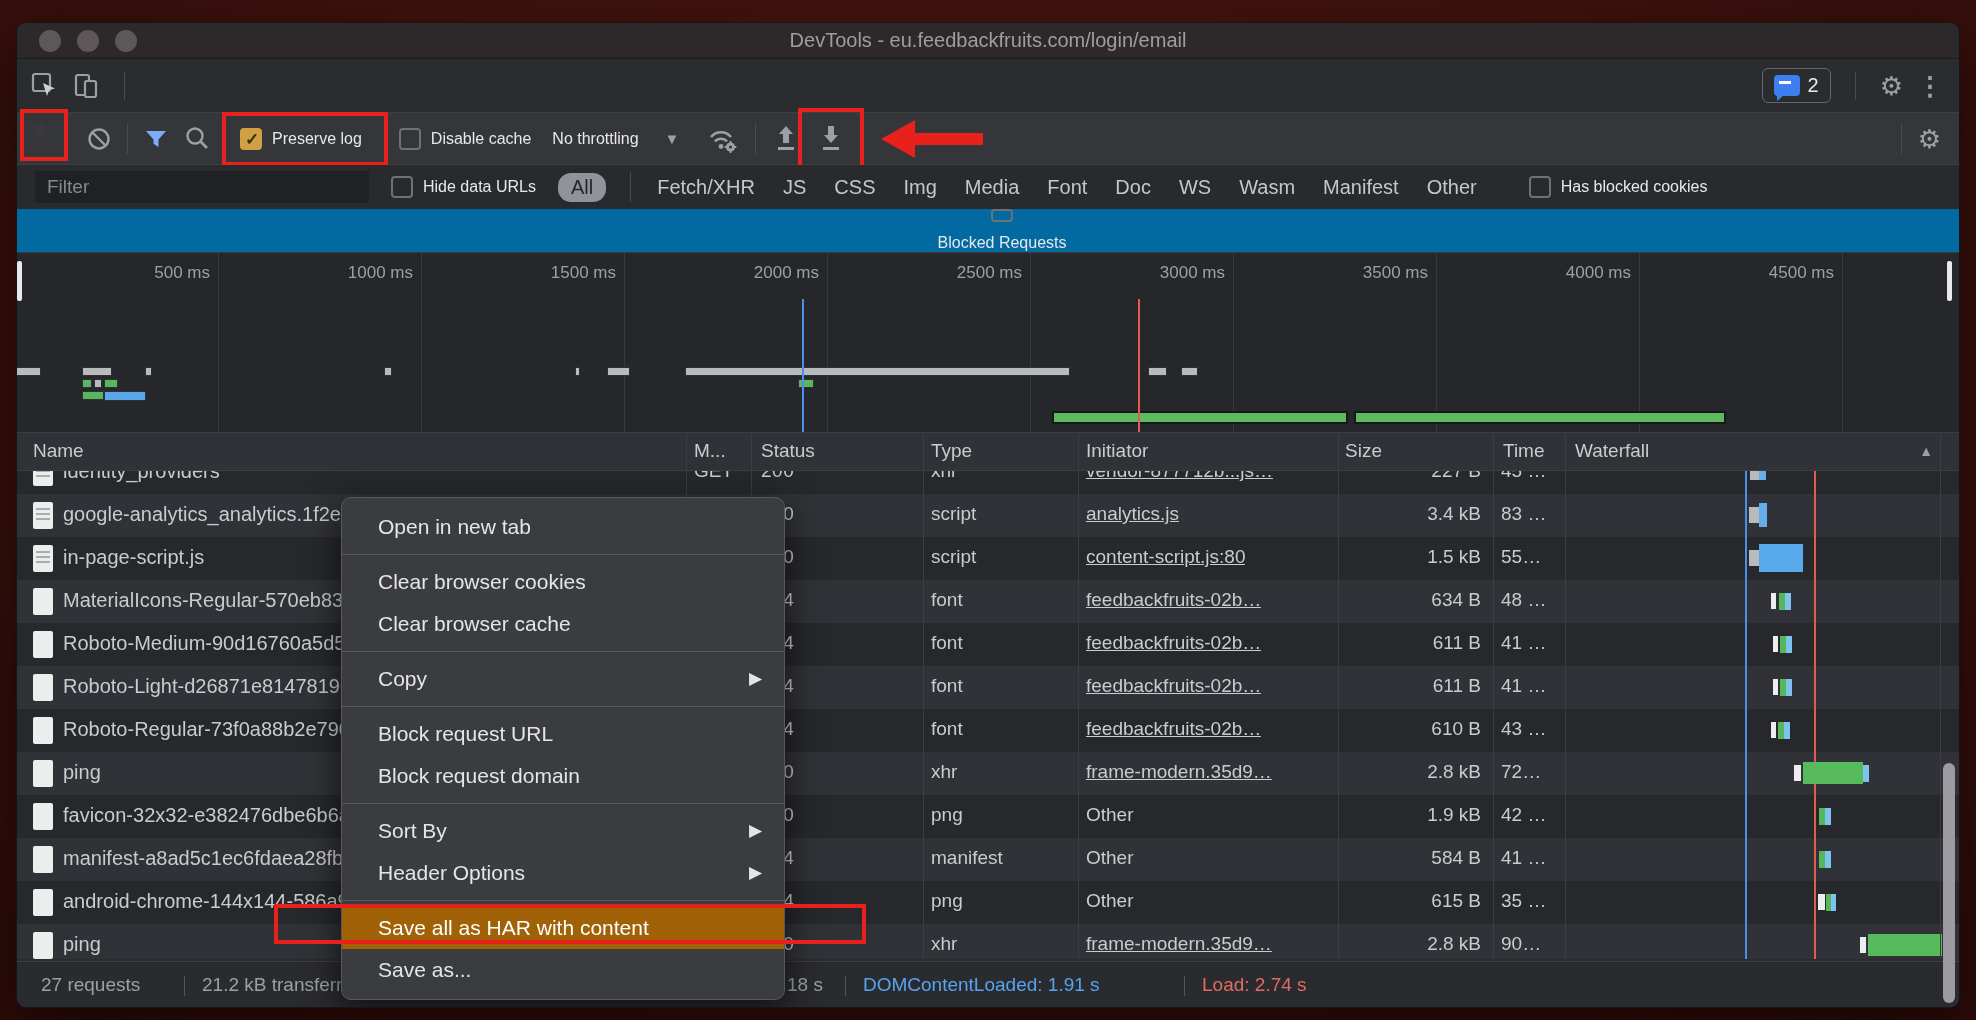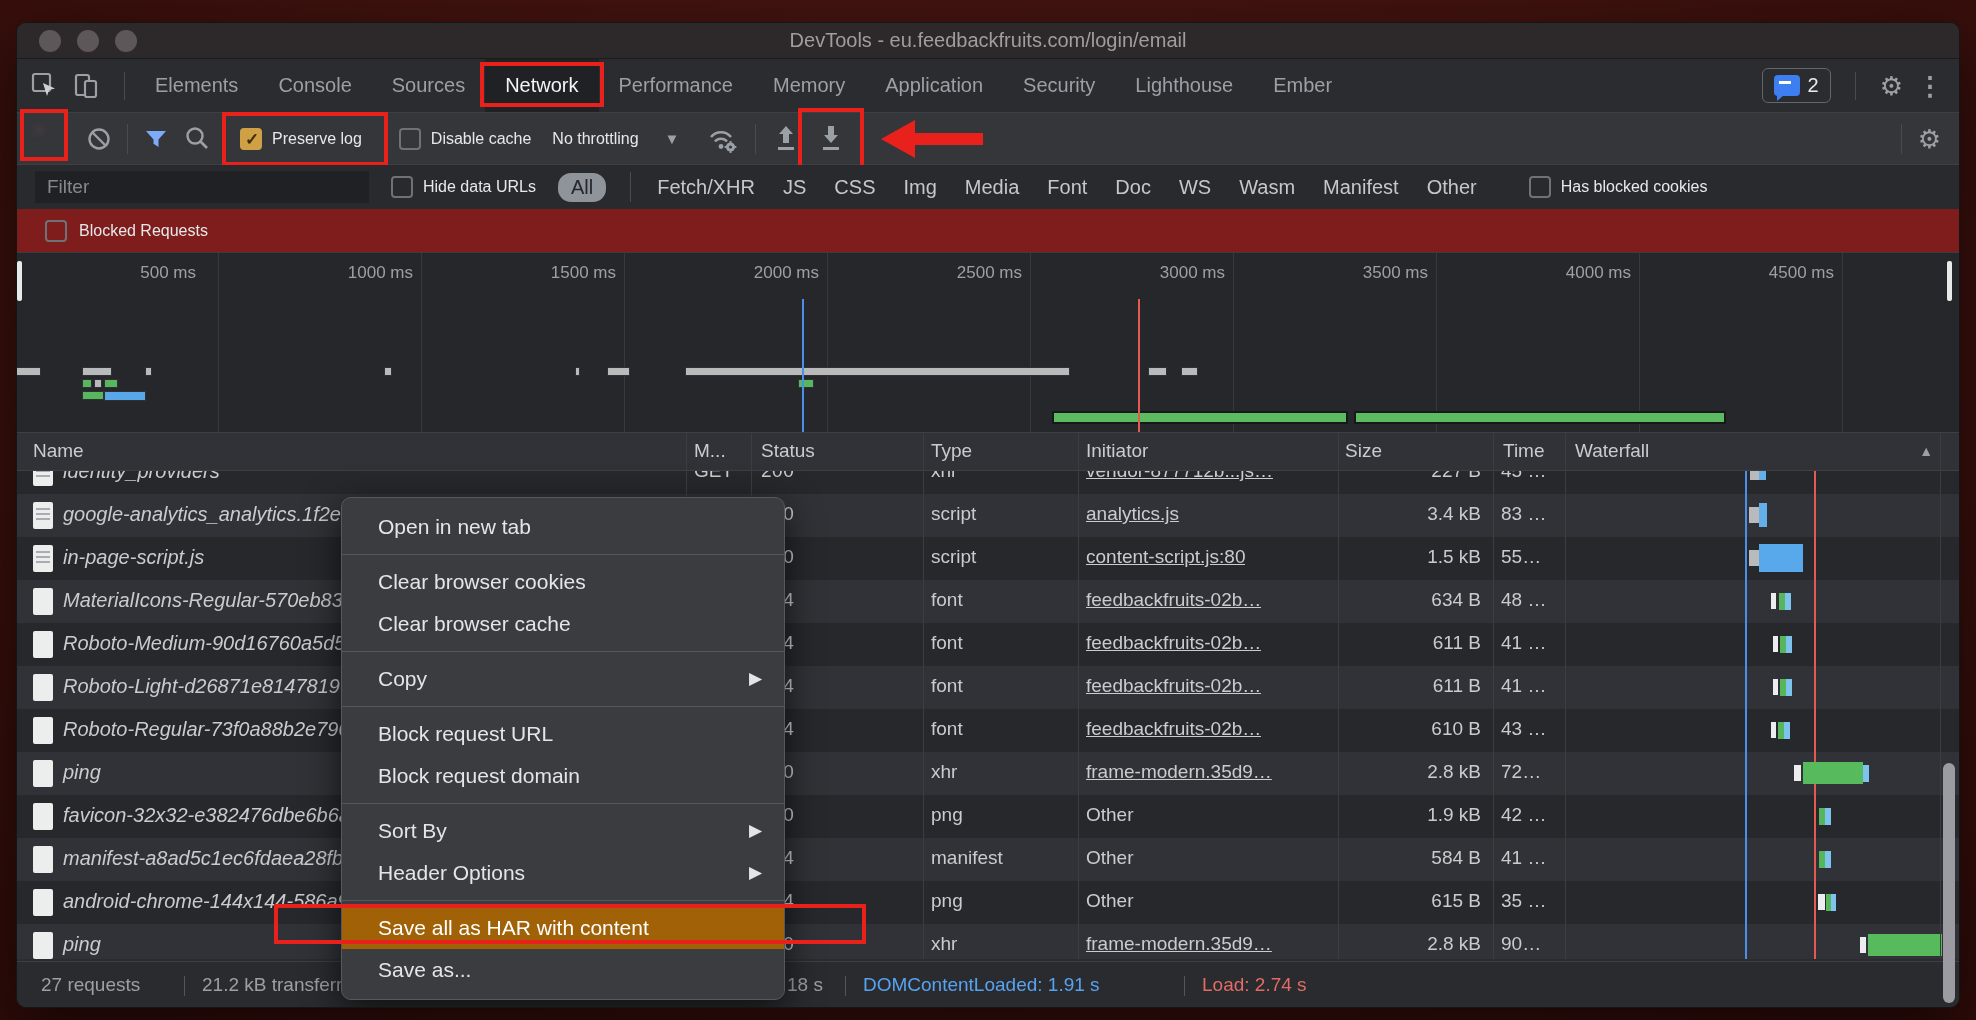--- a/index.html
+++ b/index.html
@@ -58,22 +58,22 @@
   .filterbar { position:absolute; left:0; top:142px; width:100%; height:44px; background:#292a2e;
     display:flex; align-items:center; gap:22px; padding-left:18px; }
   .filter-input { width:334px; height:32px; background:#202124; border:none; outline:none;
     color:#c8cacd; font-size:19px; padding:0 12px; font-family:"Liberation Sans",sans-serif; }
   .filter-input::placeholder { color:#85898e; }
   .pill { font-size:20px; color:#c5c7ca; padding:3px 2px; white-space:nowrap; }
   .pill.sel { background:#8f939a; color:#26272b; border-radius:13px; padding:3px 13px; }
   .pills { display:flex; align-items:center; gap:24px; }
 
   
-  .blockedbar { position:absolute; left:0; top:186px; width:100%; height:44px; background:#7f1d1d;
-    display:flex; align-items:center; gap:12px; padding-left:28px; border-bottom:1px solid #3a3b3f; }
+  .blockedbar { position:absolute; left:0; top:186px; width:100%; height:44px; background:#0369a1;
+    display:flex; align-items:center; gap:12px; padding-left:28px; border-bottom:1px solid #3a3b3f;flex-direction:column; }
 
   
   .overview { position:absolute; left:0; top:230px; width:100%; height:180px; background:#26272a;
     border-bottom:1px solid #3e3f43; overflow:hidden; }
   .ov-grid { position:absolute; top:0; width:1px; height:180px; background:#38393d; }
   .ov-label { position:absolute; top:10px; width:142px; text-align:right; font-size:17px; color:#9aa0a6; }
   .ov-bar { position:absolute; }
   .ov-gray { height:9px; background:#b9babc; border:1px solid #2f3033; }
   .ov-green { height:9px; background:#58b75e; border:1px solid #2f3033; }
   .ov-blue { height:10px; background:#58a7e8; border:1px solid #2f3033; }
@@ -87,21 +87,21 @@
   .th { position:absolute; top:7px; font-size:19px; color:#c9cbce; }
   .sortind { position:absolute; right:26px; top:10px; font-size:14px; color:#9aa0a6; }
 
   .rows { position:absolute; left:0; top:448px; width:100%; height:488px; overflow:hidden; background:#27282c; }
   .row { position:absolute; left:0; width:100%; height:43px; }
   .row.light { background:#313237; }
   .row.dark { background:#27282c; }
   .cell { position:absolute; top:9px; font-size:19px; color:#c9cbce; white-space:nowrap; }
   .ficon { position:absolute; left:16px; top:8px; width:20px; height:27px; background:#eceded; border-radius:2px; }
   .ficon.doc .ln { position:absolute; left:3px; right:3px; height:2px; background:#a9adb2; }
-  .c-name { left:46px; font-size:20px;font-style:italic; }
+  .c-name { left:46px; font-size:20px; }
   .c-m { left:677px; }
   .c-status { left:744px; letter-spacing:.5px; }
   .c-type { left:914px; }
   .c-init { left:1069px; max-width:250px; overflow:hidden; }
   .c-init.link { text-decoration:underline; }
   .c-size { left:1330px; width:134px; text-align:right; }
   .c-time { left:1484px; }
   .wf { position:absolute; z-index:3; }
   .wf-gray { height:16px; top:13px; background:#b9babc; }
   .wf-white { height:16px; top:13px; background:#ededef; }
@@ -159,32 +159,20 @@
             <path d="M12 11 L24 16.5 L18 18 L16 24 Z" fill="#cdd0d3"></path>
           </svg>
       </span>
       <span class="icn">
         <svg width="28" height="28" viewBox="0 0 28 28">
             <rect x="4" y="3" width="13" height="20" rx="2" fill="none" stroke="#9aa0a6" stroke-width="2.2"></rect>
             <rect x="13" y="9" width="11" height="16" rx="2" fill="#2b2c30" stroke="#9aa0a6" stroke-width="2.2"></rect>
           </svg>
       </span>
       <span class="tb-sep"></span>
-      <div style="display:flex">
-          <div class="tab">Elements</div>
-          <div class="tab">Console</div>
-          <div class="tab">Sources</div>
-          <div class="tab sel">Network<div class="tab-annot"></div></div>
-          <div class="tab">Performance</div>
-          <div class="tab">Memory</div>
-          <div class="tab">Application</div>
-          <div class="tab">Security</div>
-          <div class="tab">Lighthouse</div>
-          <div class="tab">Ember</div>
-        </div>
       <div class="tb-right">
         <span class="badge">
           <span class="chat-ic"></span>
           <span class="badge-num">2</span>
         </span>
         <span class="tb-sep"></span>
         <span class="glyph">⚙</span>
         <span class="glyph" style="font-weight:bold">⋮</span>
       </div>
     </div>
@@ -291,21 +279,21 @@
 
     <div class="blockedbar">
       <span class="cb"></span>
       <span class="tb-label">Blocked Requests</span>
     </div>
 
     <div class="overview" id="overview">
       <div class="handle" style="left:0"></div>
       <div class="handle" style="left:1930px"></div>
     <div class="ov-grid" style="left: 201px;"></div>
-        <div class="ov-label" style="left: 37px;">500 ms</div>
+        <div class="ov-label" style="left: 51px;">500 ms</div>
         <div class="ov-grid" style="left: 404px;"></div>
         <div class="ov-label" style="left: 254px;">1000 ms</div>
         <div class="ov-grid" style="left: 607px;"></div>
         <div class="ov-label" style="left: 457px;">1500 ms</div>
         <div class="ov-grid" style="left: 810px;"></div>
         <div class="ov-label" style="left: 660px;">2000 ms</div>
         <div class="ov-grid" style="left: 1013px;"></div>
         <div class="ov-label" style="left: 863px;">2500 ms</div>
         <div class="ov-grid" style="left: 1216px;"></div>
         <div class="ov-label" style="left: 1066px;">3000 ms</div>

